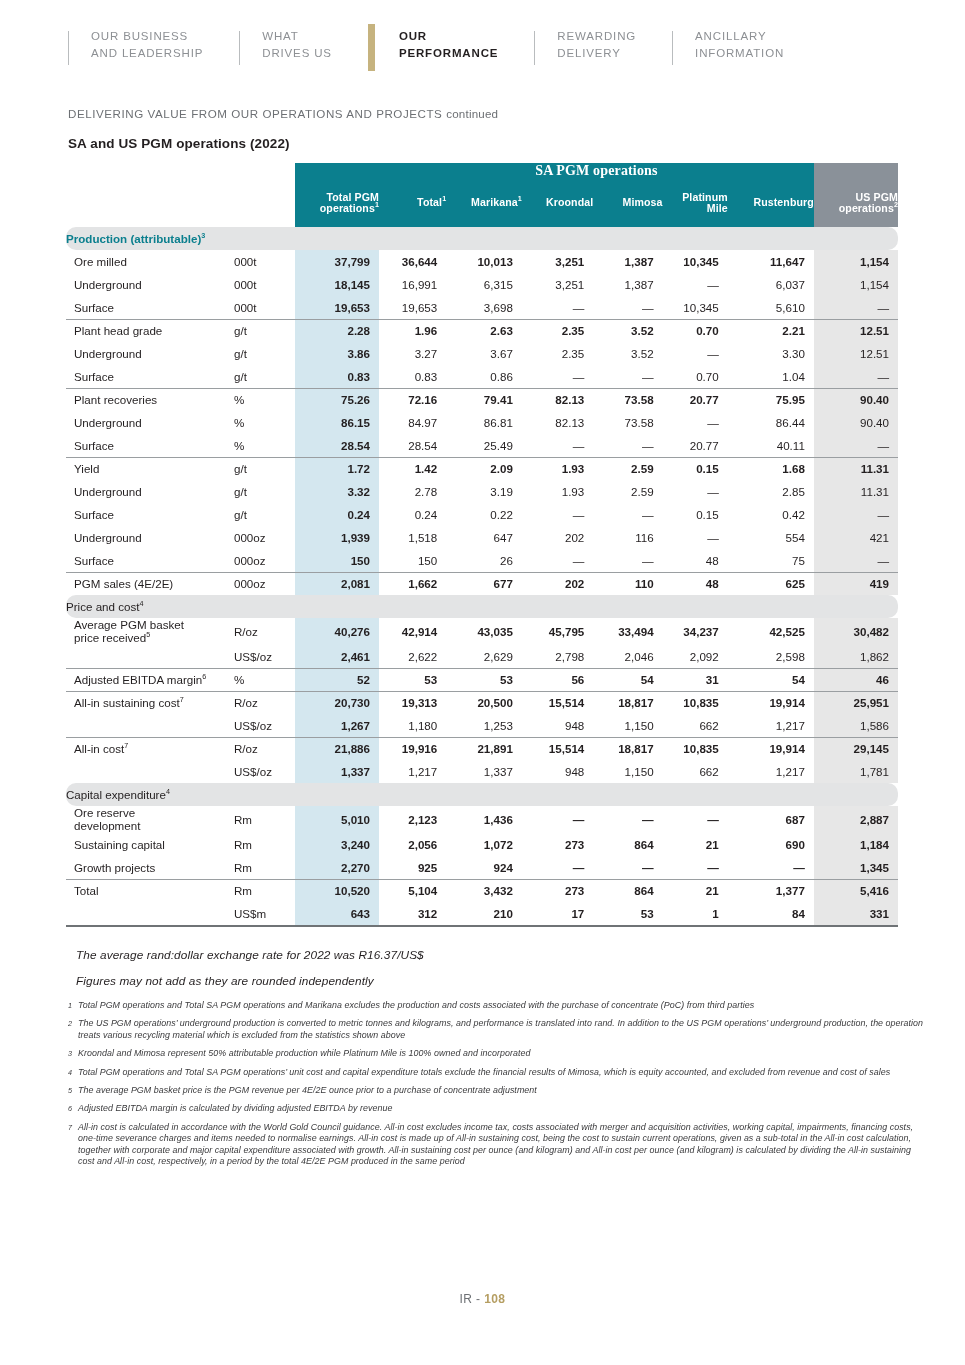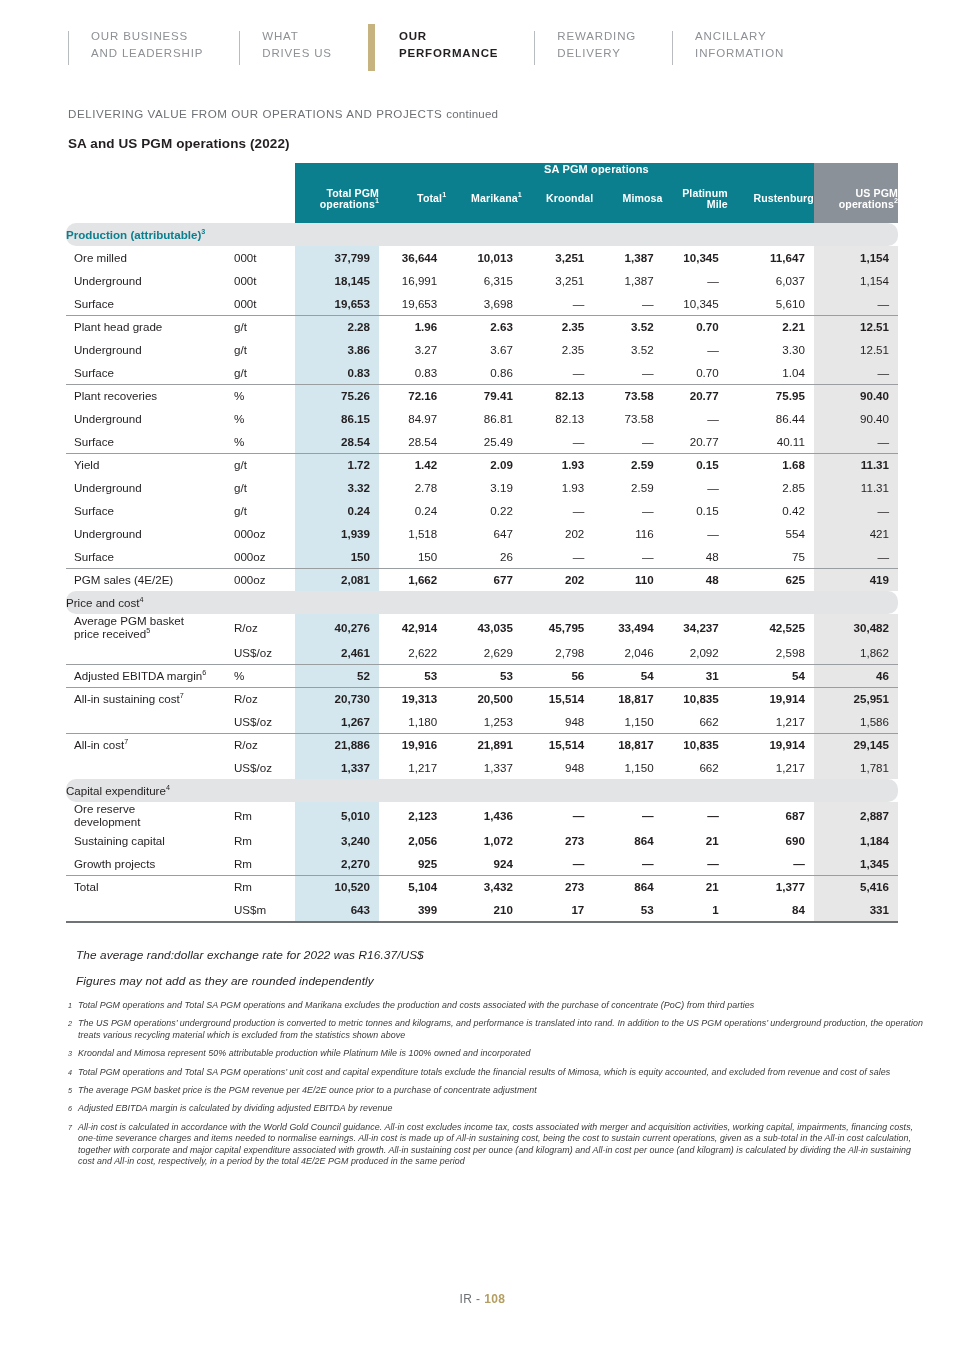--- a/index.html
+++ b/index.html
@@ -62,22 +62,22 @@
   col.c-mim    { width:66px; }
   col.c-pm     { width:62px; }
   col.c-rus    { width:82px; }
   col.c-us     { width:80px; }
 
   
   .hd-teal { background:#0b7f8e; color:#ffffff; }
   .hd-grey { background:#8a9199; color:#ffffff; }
   .hd-white { background:#ffffff; }
   .hdr-span {
-    font-size:11px; font-weight:bold; text-align:center;
-    padding:6px 0 2px 0; letter-spacing:0.15px;
+    font-size:14px; font-weight:bold; text-align:center;
+    padding:6px 0 2px 0; letter-spacing:0.15px;font-family:Liberation Serif, serif;
   }
   .hdr-cell {
     font-size:10.6px; font-weight:bold; text-align:right;
     padding:0 7px 6px 7px; line-height:11.5px; letter-spacing:0.1px;
     height:48px; vertical-align:bottom;
   }
   sup { font-size:7.2px; vertical-align:super; line-height:0; }
 
   
   .band td {
@@ -525,21 +525,21 @@
           <td class="num">273</td>
           <td class="num">864</td>
           <td class="num">21</td>
           <td class="num">1,377</td>
           <td class="num col-us">5,416</td>
         </tr>
         <tr class="d first">
           <td class="lbl"></td>
           <td class="unit">US$m</td>
           <td class="num col-total">643</td>
-          <td class="num">399</td>
+          <td class="num">312</td>
           <td class="num">210</td>
           <td class="num">17</td>
           <td class="num">53</td>
           <td class="num">1</td>
           <td class="num">84</td>
           <td class="num col-us">331</td>
         </tr>
       </tbody>
   </table>
   <div class="tbl-bottom"></div>

